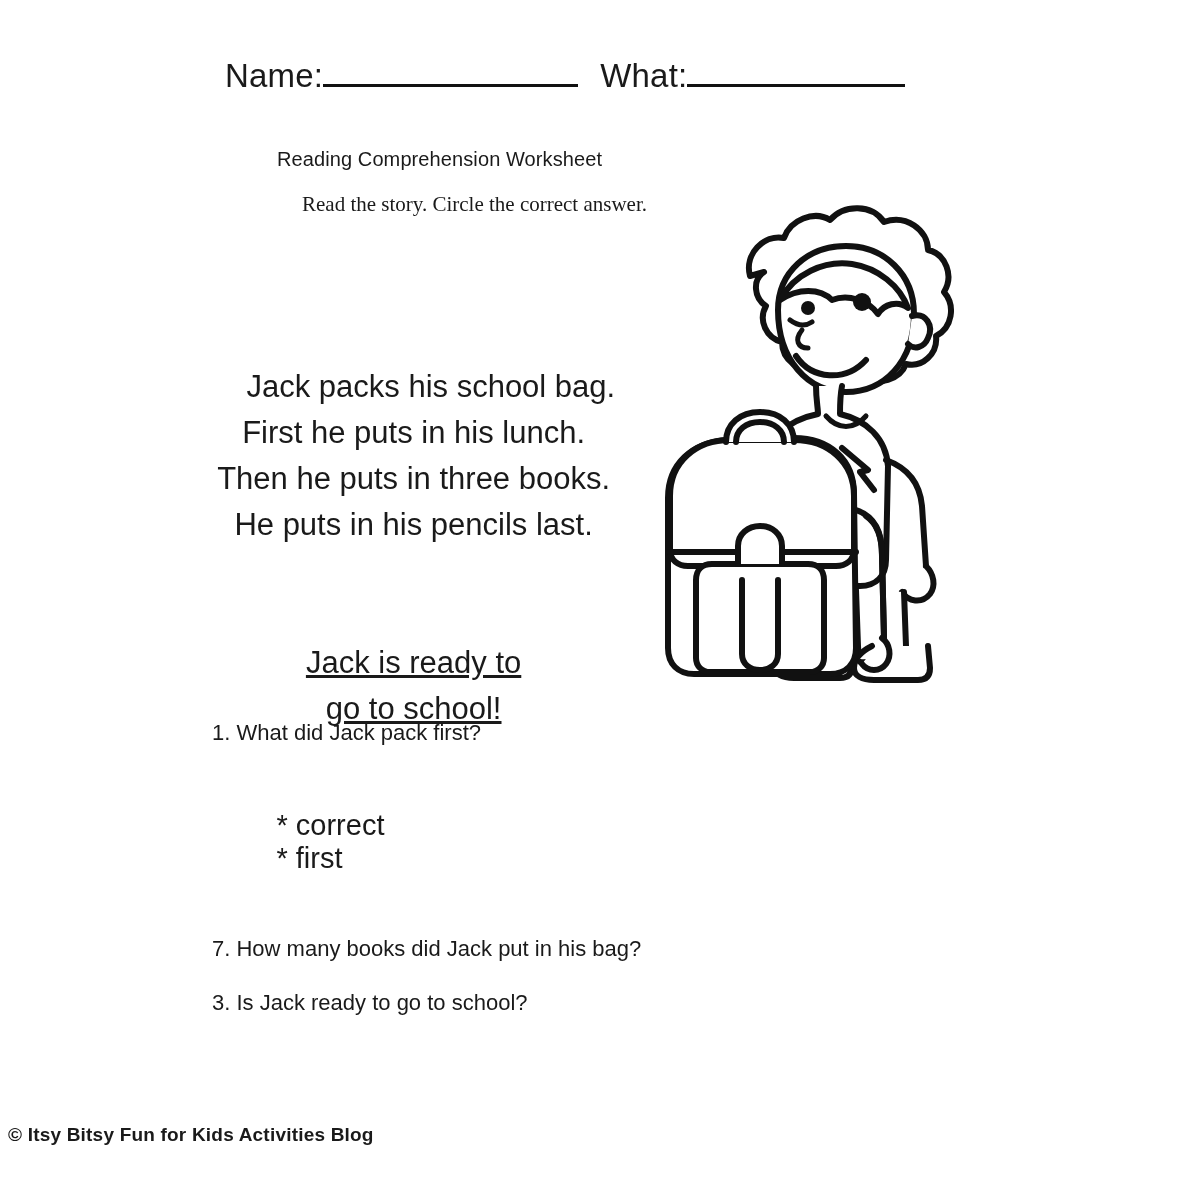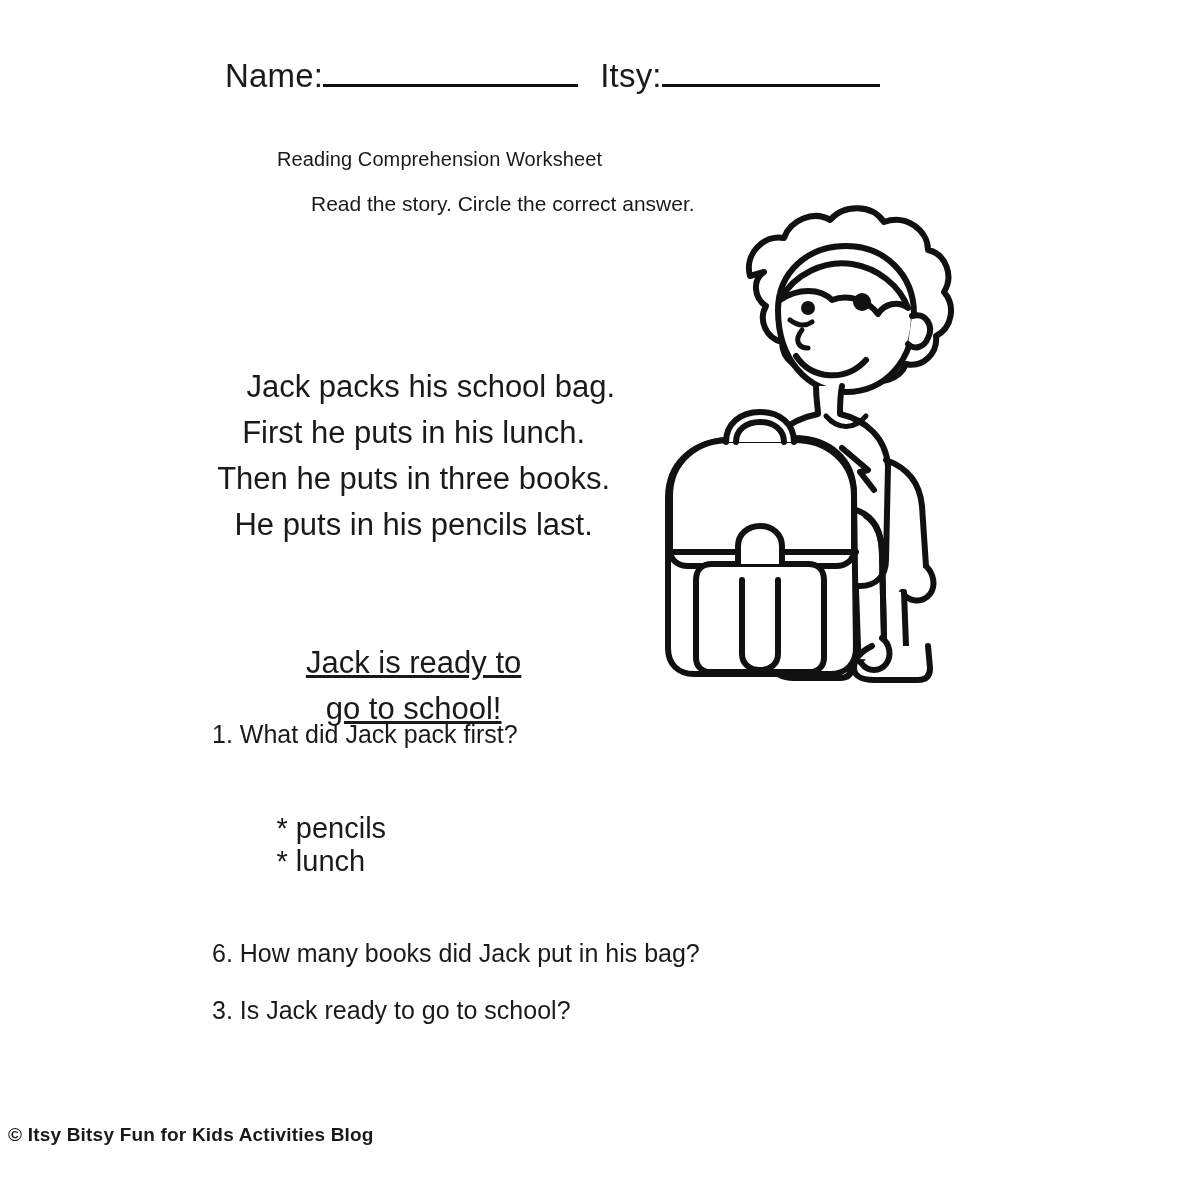--- a/index.html
+++ b/index.html
@@ -50,23 +50,24 @@
   
   .title {
     position: absolute;
     left: 277px;
     top: 148px;
     font-size: 20px;
     letter-spacing: 0.1px;
   }
   .subtitle {
     position: absolute;
-    left: 311px;
+    left: 302px;
     top: 192px;
     font-size: 21px;
+    font-family: Liberation Serif, serif;
   }
 
   
   .story {
     position: absolute;
     left: 212px;
     top: 318px;
     font-size: 31px;
     line-height: 46px;
     white-space: pre;
@@ -75,21 +76,21 @@
   .story .para2 { display: block; margin-top: 46px; text-decoration: underline; }
 
   
   .questions {
     position: absolute;
     left: 212px;
     top: 720px;
     width: 760px;
   }
   .q-text {
-    font-size: 25px;
+    font-size: 22px;
     margin: 0 0 0 0;
     white-space: pre;
   }
   .q-block { margin-bottom: 28px; }
   .q-opts {
     display: block;
     margin-top: 30px;
     font-size: 29px;
     white-space: pre;
   }
@@ -123,48 +124,48 @@
 </style>
 </head>
 <body>
 
 <div class="page">
 
   <div class="namedate">
     <span class="nd-label">Name:</span>
     <span class="nd-rule name"></span>
     <span class="nd-gap"></span>
-    <span class="nd-label">Itsy:</span>
+    <span class="nd-label">What:</span>
     <span class="nd-rule date"></span>
   </div>
 
   <div class="title">Reading Comprehension Worksheet</div>
   <div class="subtitle">Read the story.  Circle the correct answer.</div>
 
   <div class="story">
     <span>Jack packs his school bag.
 First he puts in his lunch.
 Then he puts in three books.
 He puts in his pencils last.</span>
     <span class="para2">Jack is ready to
 go to school!</span>
   </div>
 
   <div class="questions">
 
     <div class="q-block">
       <div class="q-text">1. What did Jack pack first?</div>
       <div class="q-opts">
-        <span class="opt first">* pencils</span>
-        <span class="opt">* lunch</span>
+        <span class="opt first">* correct</span>
+        <span class="opt">* first</span>
       </div>
     </div>
 
     <div class="q-block">
-      <div class="q-text">6. How many books did Jack put in his bag?</div>
+      <div class="q-text">7. How many books did Jack put in his bag?</div>
     </div>
 
     <div class="q-block">
       <div class="q-text">3. Is Jack ready to go to school?</div>
 
     </div>
 
   </div>
 
   <div class="illustration">

